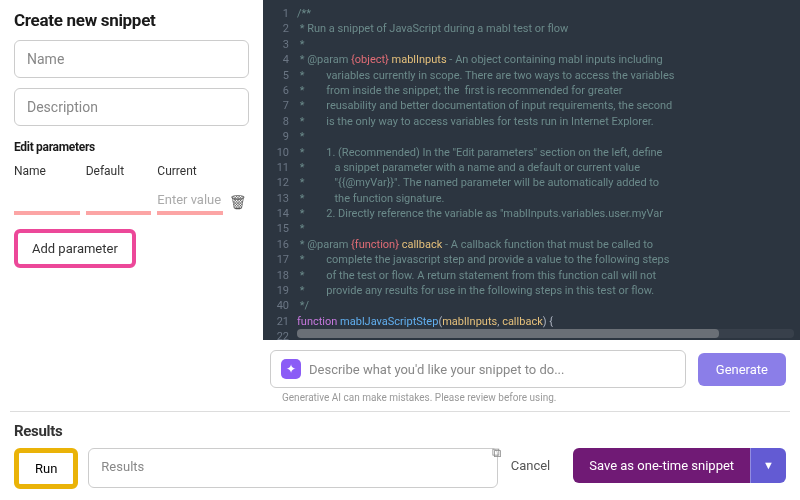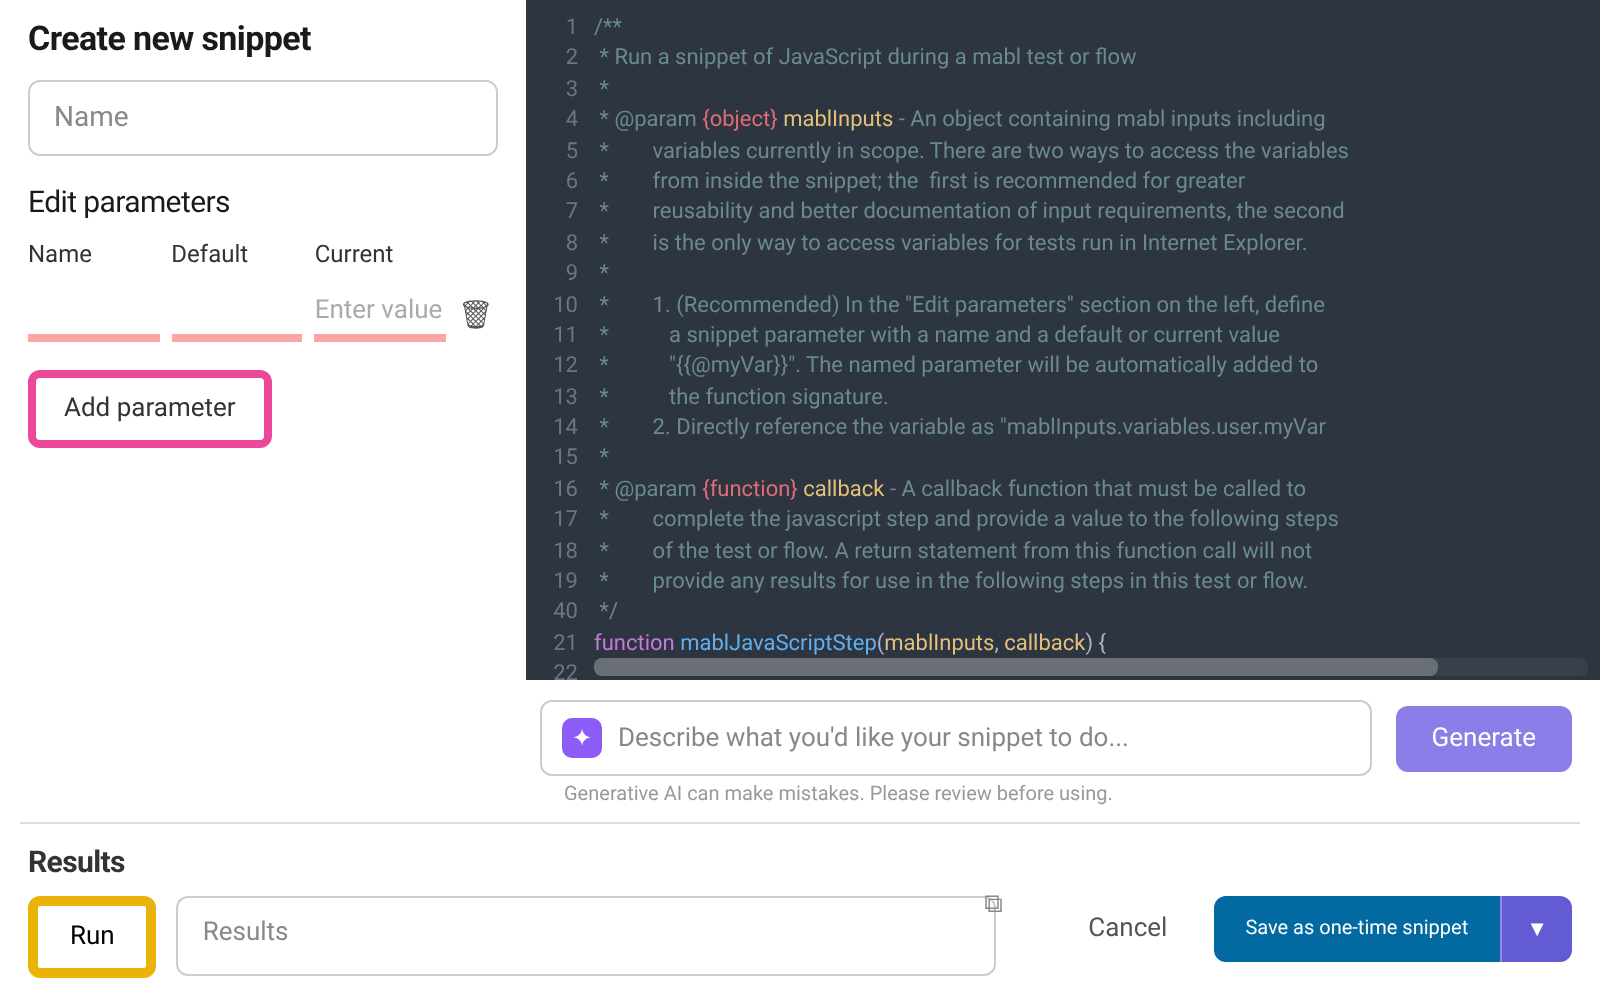--- a/index.html
+++ b/index.html
@@ -1,21 +1,21 @@
 <!DOCTYPE html>
 <html><head>
 <meta charset="utf-8">
 <style>
 *{box-sizing:border-box;margin:0;padding:0;font-family:-apple-system,BlinkMacSystemFont,"Segoe UI",Roboto,sans-serif}
 body{width:800px;height:500px;background:#fff;overflow:hidden;font-size:13px;color:#333}
 .main{display:flex;height:340px}
 .left{width:263px;padding:10px 14px;display:flex;flex-direction:column;gap:10px}
 .title{font-size:17px;font-weight:700;color:#1a1a1a;letter-spacing:-0.3px}
 .field{border:1px solid #ccc;border-radius:6px;padding:10px 12px;color:#888;font-size:14px;background:#fff}
-.section-h{font-size:15px;font-weight:400;color:#1a1a1a;margin-top:4px;letter-spacing:-0.3px}
+.section-h{font-size:12px;font-weight:700;color:#1a1a1a;margin-top:4px;letter-spacing:-0.3px}
 .param-head{display:grid;grid-template-columns:1fr 1fr 1fr 20px;gap:6px;font-size:12px;color:#333}
 .param-row{display:grid;grid-template-columns:1fr 1fr 1fr 20px;gap:6px;align-items:center}
 .param-in{border:none;border-bottom:4px solid #fca5a5;padding:4px 0;font-size:13px;width:100%}
 .param-in::placeholder{color:#aaa}
 .trash{color:#555;cursor:pointer;font-size:14px}
 .add-btn{border:4px solid #ec4899;border-radius:6px;padding:8px 14px;background:#fff;color:#333;font-size:13px;cursor:pointer;align-self:flex-start;margin-top:4px}
 .right{flex:1;background:#2c3540;position:relative;font-family:Consolas,Monaco,monospace;font-size:11px;line-height:1.4;display:flex;overflow:hidden}
 .gutter{background:#2c3540;padding:6px 8px 6px 6px;text-align:right;color:#6b7684;width:34px;flex-shrink:0}
 .code{padding:6px 0;color:#6b8a8a;white-space:pre;overflow:hidden;flex:1}
 .k{color:#c678dd}.t{color:#e06c75}.v{color:#e5c07b}.f{color:#61afef}.p{color:#abb2bf}
@@ -30,30 +30,31 @@
 .divider{border-top:1px solid #ddd;margin:2px 10px}
 .results{padding:8px 14px}
 .results-h{font-size:15px;font-weight:700;margin-bottom:8px;letter-spacing:-0.3px}
 .results-row{display:flex;gap:10px;align-items:flex-start}
 .run-btn{border:5px solid #eab308;border-radius:6px;padding:8px 16px;background:#fff;cursor:pointer;font-size:13px}
 .results-box{border:1px solid #ccc;border-radius:6px;padding:10px 12px;color:#888;width:410px;height:40px;font-size:13px;position:relative}
 .pop{position:absolute;top:-4px;right:-4px;color:#888;font-size:13px}
 .footer-btns{margin-left:auto;display:flex;align-items:center;gap:23px}
 .cancel{color:#555;cursor:pointer;font-size:13px}
 .save-group{display:flex}
-.save-btn{background:#0369a1;color:#fff;border:none;border-radius:6px 0 0 6px;padding:10px 16px;font-size:10px;cursor:pointer}
+.save-btn{background:#701a75;color:#fff;border:none;border-radius:6px 0 0 6px;padding:10px 16px;font-size:13px;cursor:pointer}
 .save-drop{background:#635bd3;color:#fff;border:none;border-left:1px solid rgba(255,255,255,0.3);border-radius:0 6px 6px 0;padding:10px 12px;cursor:pointer;font-size:11px}
 </style>
 </head>
 <body>
 
 <div class="main">
   <div class="left">
     <div class="title">Create new snippet</div>
     <div class="field">Name</div>
+    <div class="field">Description</div>
     <div class="section-h">Edit parameters</div>
     <div class="param-head">
       <span>Name</span>
       <span>Default</span>
       <span>Current</span>
       <span></span>
     </div>
     <div class="param-row">
       <input class="param-in" style="">
       <input class="param-in" style="">

